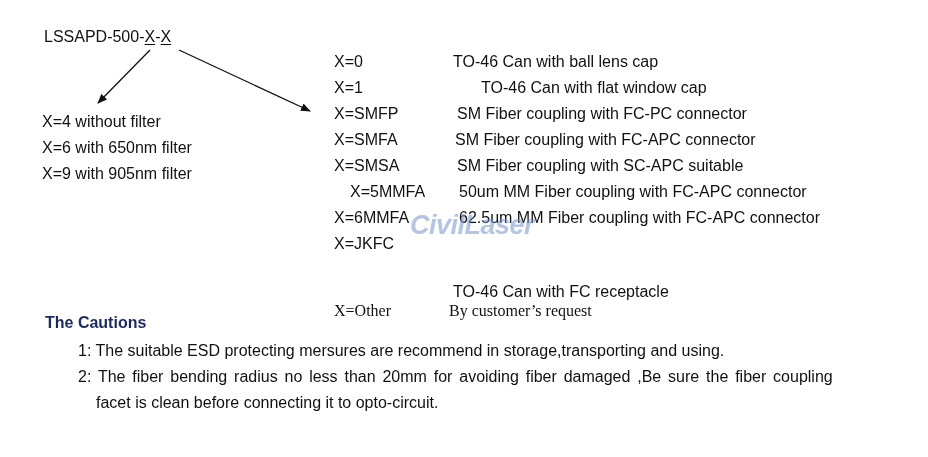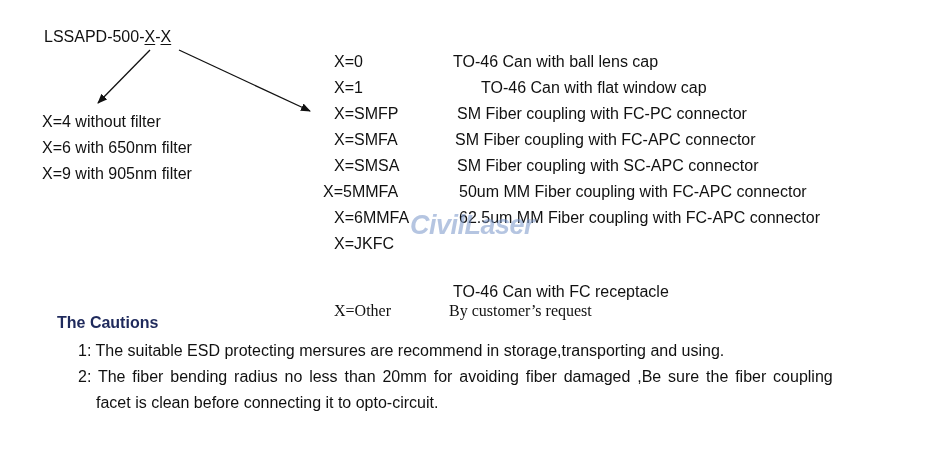--- a/index.html
+++ b/index.html
@@ -50,33 +50,33 @@
   <div class="abs sans" style="left:334px; top:79px;">X=1</div>
   <div class="abs sans" style="left:453px; top:79px;margin-left:28px;">TO-46 Can with flat window cap</div>
 
   <div class="abs sans" style="left:334px; top:105px;">X=SMFP</div>
   <div class="abs sans" style="left:457px; top:105px;">SM Fiber coupling with FC-PC connector</div>
 
   <div class="abs sans" style="left:334px; top:131px;">X=SMFA</div>
   <div class="abs sans" style="left:455px; top:131px;">SM Fiber coupling with FC-APC connector</div>
 
   <div class="abs sans" style="left:334px; top:157px;">X=SMSA</div>
-  <div class="abs sans" style="left:457px; top:157px;">SM Fiber coupling with SC-APC connector</div>
+  <div class="abs sans" style="left:457px; top:157px;">SM Fiber coupling with SC-APC suitable</div>
 
-  <div class="abs sans" style="left:323px; top:183px;">X=5MMFA</div>
+  <div class="abs sans" style="left:350px; top:183px;">X=5MMFA</div>
   <div class="abs sans" style="left:459px; top:183px;">50um MM Fiber coupling with FC-APC connector</div>
 
   <div class="abs sans" style="left:334px; top:209px;">X=6MMFA</div>
   <div class="abs sans" style="left:459px; top:209px;">62.5um MM Fiber coupling with FC-APC connector</div>
 
   <div class="abs sans" style="left:334px; top:235px;">X=JKFC</div>
   <div class="abs sans" style="left:453px; top:235px;margin-top:48px;">TO-46 Can with FC receptacle</div>
 
   <div class="abs serif" style="left:334px; top:262px;">X=Other</div>
   <div class="abs serif" style="left:449px; top:262px;">By customer’s request</div>
 </div>
 
 <div class="watermark">CivilLaser</div>
 
-<div class="abs heading" style="left:45px; top:314px;margin-left:12px;">The Cautions</div>
+<div class="abs heading" style="left:45px; top:314px;">The Cautions</div>
 <div class="abs sans" style="left:78px; top:342px;">1: The suitable ESD protecting mersures are recommend in storage,transporting and using.</div>
 <div class="abs sans" style="left:78px; top:368px; word-spacing:2.4px;">2: The fiber bending radius no less than 20mm for avoiding fiber damaged ,Be sure the fiber coupling</div>
 <div class="abs sans" style="left:96px; top:394px;">facet is clean before connecting it to opto-circuit.</div>
 
 </body></html>

